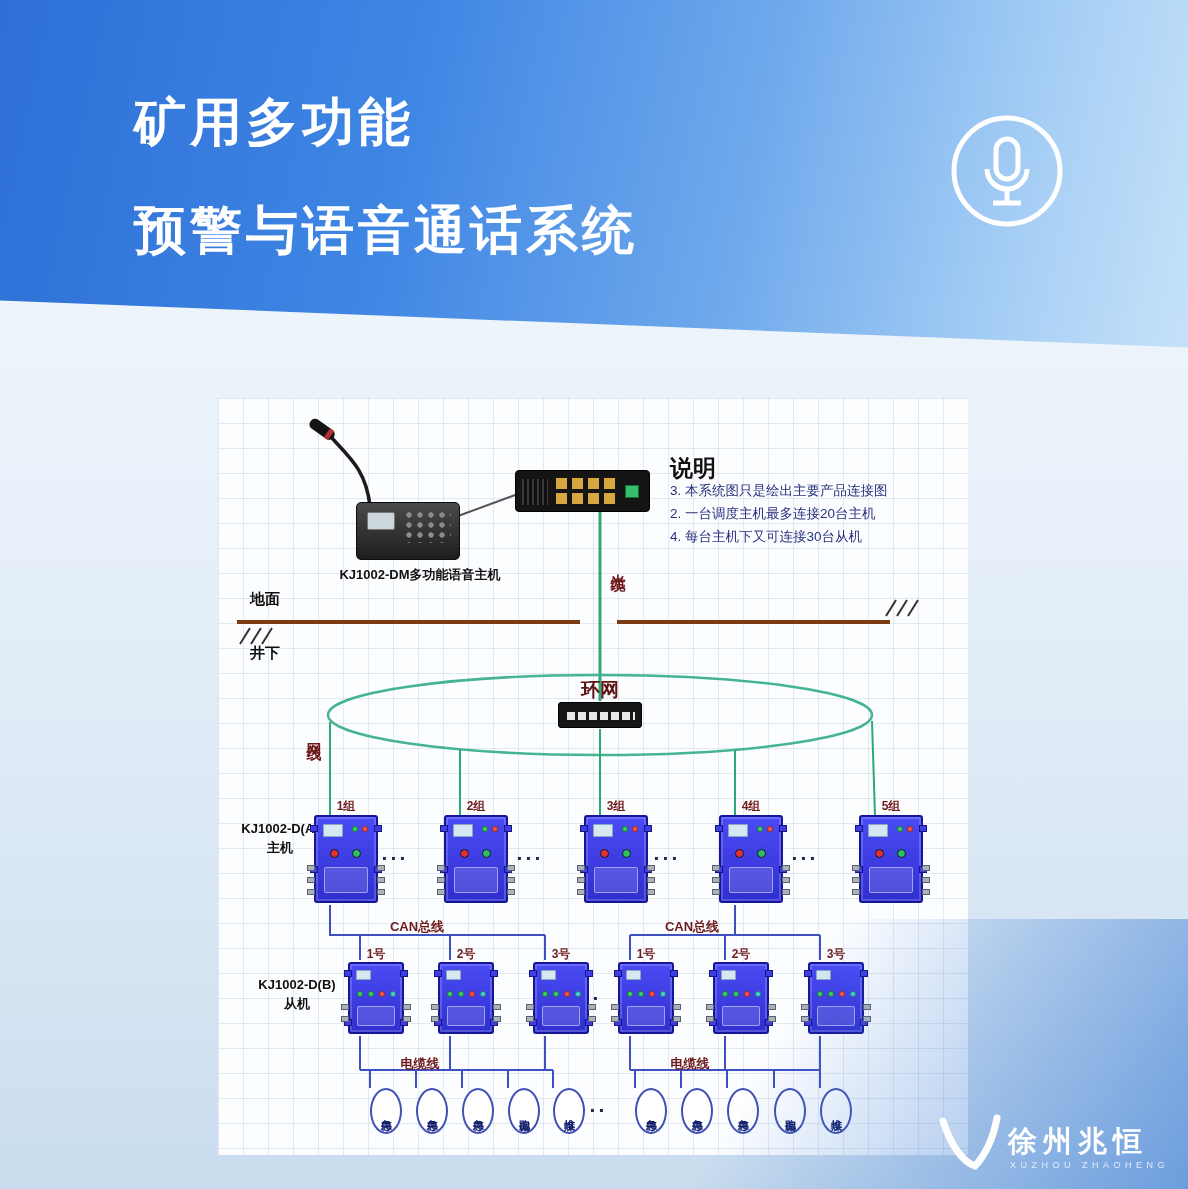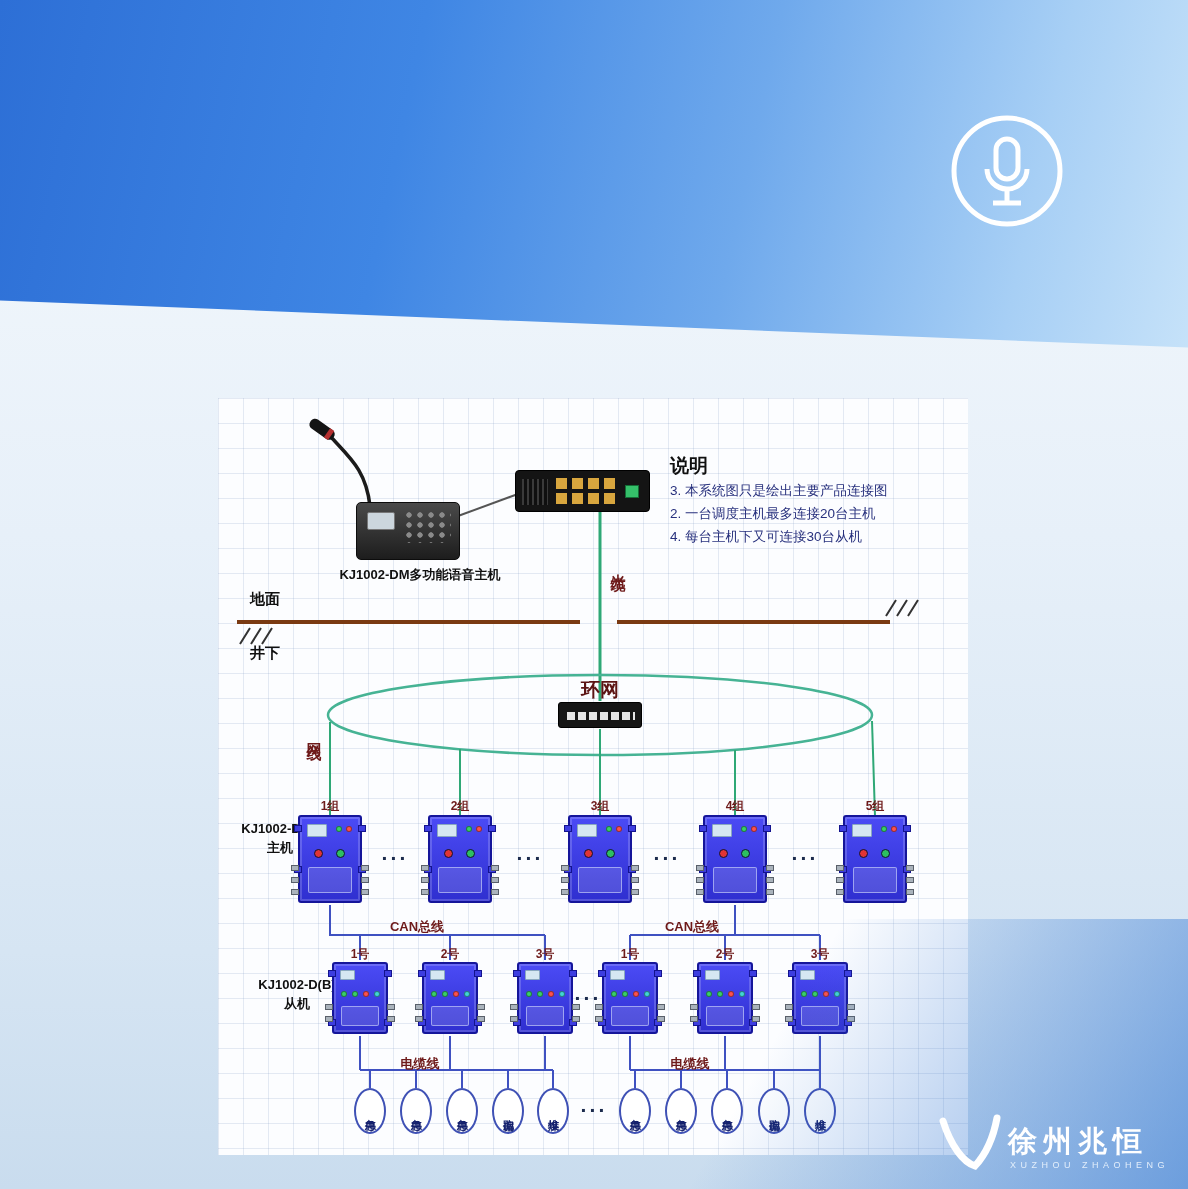--- a/index.html
+++ b/index.html
@@ -66,20 +66,22 @@
     background:linear-gradient(300deg,rgba(58,124,212,.65) 0%,rgba(58,124,212,.30) 38%,rgba(58,124,212,0) 68%)}
   .brand{position:absolute;z-index:3}
   .brand-logo{left:934px;top:1112px}
   .brand-name{left:1008px;top:1122px;font-size:29px;font-weight:bold;color:#fff;letter-spacing:6px;white-space:nowrap}
   .brand-sub{left:1010px;top:1160px;font-size:9px;color:#e2eefb;letter-spacing:4.5px;white-space:nowrap}
 </style>
 </head>
 <body>
 
 <div class="header">
+  <div class="title title1">矿用多功能</div>
+  <div class="title title2">预警与语音通话系统</div>
   <div class="mic-badge">
     <svg width="122" height="122" viewBox="0 0 122 122">
       <circle cx="61" cy="61" r="53" fill="none" stroke="#fff" stroke-width="5"></circle>
       <rect x="50" y="29" width="22" height="40" rx="11" fill="none" stroke="#fff" stroke-width="5"></rect>
       <path d="M41 59 a20 20 0 0 0 40 0" fill="none" stroke="#fff" stroke-width="5"></path>
       <line x1="61" y1="80" x2="61" y2="91" stroke="#fff" stroke-width="5"></line>
       <line x1="47" y1="93" x2="75" y2="93" stroke="#fff" stroke-width="5"></line>
     </svg>
   </div>
 </div>
@@ -126,21 +128,21 @@
     <div class="vent"></div>
     <div class="ports"></div>
     <div class="uplink"></div>
   </div>
   <div class="switch2">
     <div class="ports2"></div>
   </div>
 
   <div class="lbl t-black" style="left:112px;top:168px;width:180px;text-align:center;font-size:13px">KJ1002-DM多功能语音主机</div>
 
-  <div class="lbl t-black" style="left:452px;top:55px;font-size:19px">说明</div>
+  <div class="lbl t-black" style="left:452px;top:55px;font-size:23px">说明</div>
   <div class="lbl t-navy" style="left:452px;top:84px;font-size:13.5px">3. 本系统图只是绘出主要产品连接图</div>
   <div class="lbl t-navy" style="left:452px;top:107px;font-size:13.5px">2. 一台调度主机最多连接20台主机</div>
   <div class="lbl t-navy" style="left:452px;top:130px;font-size:13.5px">4. 每台主机下又可连接30台从机</div>
 
   <div class="lbl t-maroon vtext" style="left:390px;top:164px;font-size:15px">光缆</div>
   <div class="lbl t-black" style="left:32px;top:192px;font-size:15px">地面</div>
   <div class="lbl t-black" style="left:32px;top:246px;font-size:15px">井下</div>
   <div class="lbl t-maroon center" style="left:382px;top:279px;font-size:19px;color:#5c1414">环网</div>
   <div class="lbl t-maroon vtext" style="left:86px;top:333px;font-size:15px">网线</div>
 
@@ -156,21 +158,21 @@
   <div class="lbl t-maroon center" style="left:202px;top:657px;font-size:13px">电缆线</div>
   <div class="lbl t-maroon center" style="left:472px;top:657px;font-size:13px">电缆线</div>
 
   <div class="dots" style="left:177px;top:448px">···</div>
   <div class="dots" style="left:312px;top:448px">···</div>
   <div class="dots" style="left:449px;top:448px">···</div>
   <div class="dots" style="left:587px;top:448px">···</div>
   <div class="dots" style="left:370px;top:588px">···</div>
   <div class="dots" style="left:376px;top:700px">···</div>
 
-  <div id="gen-layer" style="position:absolute;left:0;top:0;width:750px;height:757px">
+  <div id="gen-layer" style="position:absolute;left:16px;top:0;width:750px;height:757px">
       <div class="glabel" style="left: 112px; top: 400px;">1组</div>
       <div class="dev host" style="left: 80px; top: 417px; width: 64px; height: 88px;">
         <i class="ear" style="left:-6px;top:8px"></i>
         <i class="ear" style="right:-6px;top:8px"></i>
         <i class="ear" style="left:-6px;bottom:28px"></i>
         <i class="ear" style="right:-6px;bottom:28px"></i>
         <i class="scr" style="left:7px;top:7px;width:20px;height:13px"></i>
         <i class="dot" style="right:8px;top:9px;background:#ff5050"></i>
         <i class="dot" style="right:18px;top:9px;background:#39d06a"></i>
         <i class="rbtn" style="left:14px;top:32px;background:#e03434"></i>

